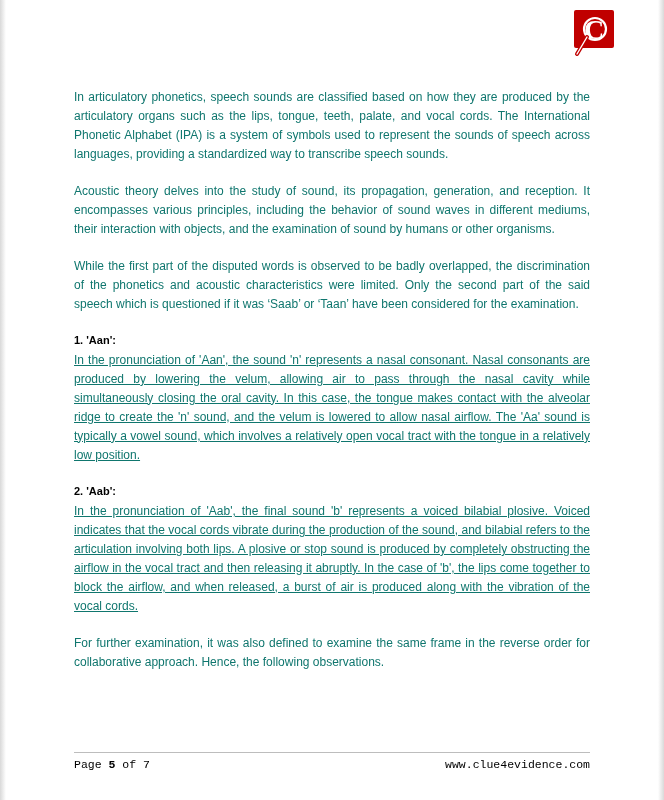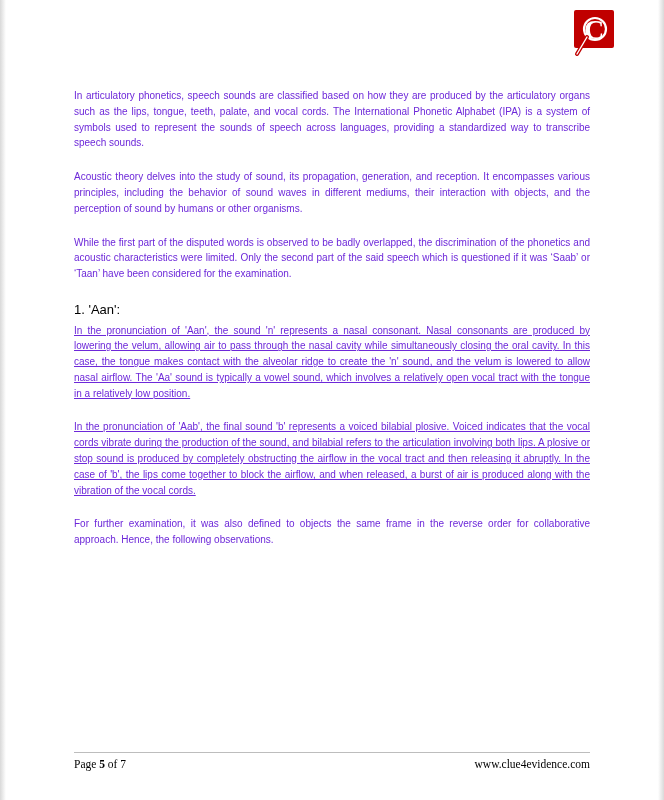--- a/index.html
+++ b/index.html
@@ -49,34 +49,34 @@
   }
   .content {
     position: absolute;
     left: 74px;
     top: 88px;
     width: 516px;
   }
   p.body-text {
     margin: 0 0 18px 0;
     font-family: "Liberation Sans", sans-serif;
-    font-size: 10px;
+    font-size: 12px;
     line-height: 1.58;
     text-align: justify;
-    color: #6d28d9;
+    color: #0f766e;
   }
   p.body-text.bold {
     font-weight: normal;
   }
   p.heading {
     margin: 0 0 2px 0;
     font-family: "Liberation Sans", sans-serif;
-    font-size: 13px;
+    font-size: 11px;
     line-height: 1.58;
-    font-weight: normal;
+    font-weight: bold;
     color: #000000;
   }
   p.tight {
     margin-bottom: 18px;
     text-decoration: underline;
   }
   .footer {
     position: absolute;
     left: 74px;
     right: 74px;
@@ -90,21 +90,21 @@
     top: 0;
     border-top: 1px solid #bdbdbd;
   }
   .footer-row {
     position: absolute;
     left: 0;
     right: 0;
     top: 6px;
     display: flex;
     align-items: baseline;
-    font-family: Liberation Serif, serif;
+    font-family: Liberation Mono, monospace;
     font-size: 11.5px;
     color: #000000;
   }
   .footer-left {
     width: 200px;
     white-space: pre;
   }
   .footer-left b {
     font-weight: bold;
   }
@@ -130,30 +130,31 @@
       <circle cx="27" cy="21" r="11" fill="none" stroke="#ffffff" stroke-width="2.2"></circle>
       <line x1="19" y1="29" x2="9" y2="46" stroke="#c00000" stroke-width="4" stroke-linecap="round"></line>
       <line x1="19" y1="29" x2="9" y2="46" stroke="#ffffff" stroke-width="1.4" stroke-linecap="round"></line>
     </svg>
   </div>
 
   <div class="content">
 
     <p class="body-text">In articulatory phonetics, speech sounds are classified based on how they are produced by the articulatory organs such as the lips, tongue, teeth, palate, and vocal cords. The International Phonetic Alphabet (IPA) is a system of symbols used to represent the sounds of speech across languages, providing a standardized way to transcribe speech sounds.</p>
 
-    <p class="body-text">Acoustic theory delves into the study of sound, its propagation, generation, and reception. It encompasses various principles, including the behavior of sound waves in different mediums, their interaction with objects, and the perception of sound by humans or other organisms.</p>
+    <p class="body-text">Acoustic theory delves into the study of sound, its propagation, generation, and reception. It encompasses various principles, including the behavior of sound waves in different mediums, their interaction with objects, and the examination of sound by humans or other organisms.</p>
 
     <p class="body-text bold">While the first part of the disputed words is observed to be badly overlapped, the discrimination of the phonetics and acoustic characteristics were limited. Only the second part of the said speech which is questioned if it was ‘Saab’ or ‘Taan’ have been considered for the examination.</p>
 
     <p class="heading">1. 'Aan':</p>
     <p class="body-text tight">In the pronunciation of 'Aan', the sound 'n' represents a nasal consonant. Nasal consonants are produced by lowering the velum, allowing air to pass through the nasal cavity while simultaneously closing the oral cavity. In this case, the tongue makes contact with the alveolar ridge to create the 'n' sound, and the velum is lowered to allow nasal airflow. The 'Aa' sound is typically a vowel sound, which involves a relatively open vocal tract with the tongue in a relatively low position.</p>
 
+    <p class="heading">2. 'Aab':</p>
     <p class="body-text tight">In the pronunciation of 'Aab', the final sound 'b' represents a voiced bilabial plosive. Voiced indicates that the vocal cords vibrate during the production of the sound, and bilabial refers to the articulation involving both lips. A plosive or stop sound is produced by completely obstructing the airflow in the vocal tract and then releasing it abruptly. In the case of 'b', the lips come together to block the airflow, and when released, a burst of air is produced along with the vibration of the vocal cords.</p>
 
-    <p class="body-text">For further examination, it was also defined to objects the same frame in the reverse order for collaborative approach. Hence, the following observations.</p>
+    <p class="body-text">For further examination, it was also defined to examine the same frame in the reverse order for collaborative approach. Hence, the following observations.</p>
 
   </div>
 
   <div class="footer">
     <div class="footer-rule"></div>
     <div class="footer-row">
       <div class="footer-left"><span>Page </span><b>5</b><span> of </span><span>7</span></div>
       <div class="footer-center nowrap">www.clue4evidence.com</div>
     </div>
   </div>

